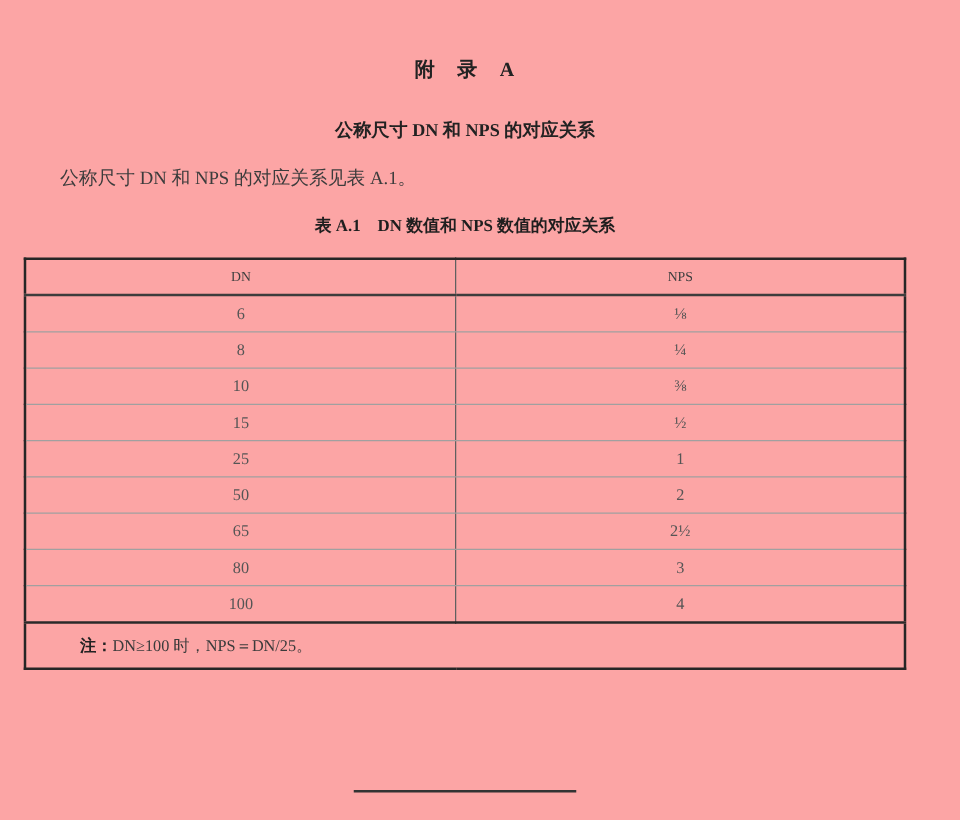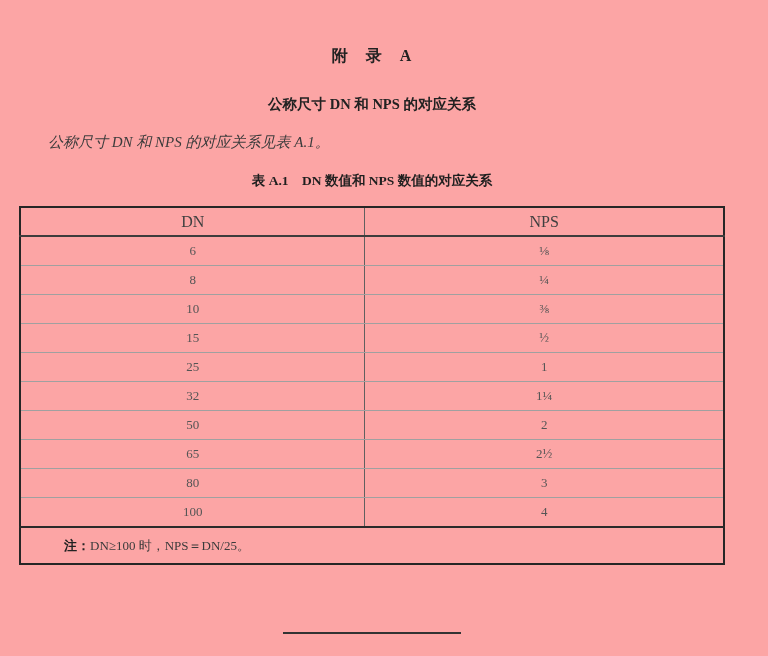--- a/index.html
+++ b/index.html
@@ -41,40 +41,39 @@
     font-weight: bold;
     color: #222222;
   }
   .intro {
     position: absolute;
     top: 133px;
     left: 48px;
     margin: 0;
     font-size: 15px;
     color: #3c3c3c;
-    font-style: italic;
   }
   .caption {
     top: 172px;
     font-size: 13.5px;
     font-weight: bold;
     color: #1f1f1f;
   }
   table.dn-nps {
     position: absolute;
     top: 206px;
     left: 19px;
     width: 706px;
     border-collapse: collapse;
     table-layout: fixed;
     border: 2px solid #262626;
   }
   table.dn-nps th {
     height: 25px;
-    font-size: 16px;
+    font-size: 11px;
     font-weight: normal;
     color: #3f3f3f;
     text-align: center;
     vertical-align: middle;
     border-bottom: 2px solid #3d3d3d;
   }
   table.dn-nps td {
     height: 26px;
     font-size: 13px;
     color: #555555;
@@ -147,24 +146,20 @@
       </tr>
       <tr>
         <td>15</td>
         <td>½</td>
       </tr>
       <tr>
         <td>25</td>
         <td>1</td>
       </tr>
       <tr>
-        <td>32</td>
-        <td>1¼</td>
-      </tr>
-      <tr>
         <td>50</td>
         <td>2</td>
       </tr>
       <tr>
         <td>65</td>
         <td>2½</td>
       </tr>
       <tr>
         <td>80</td>
         <td>3</td>

